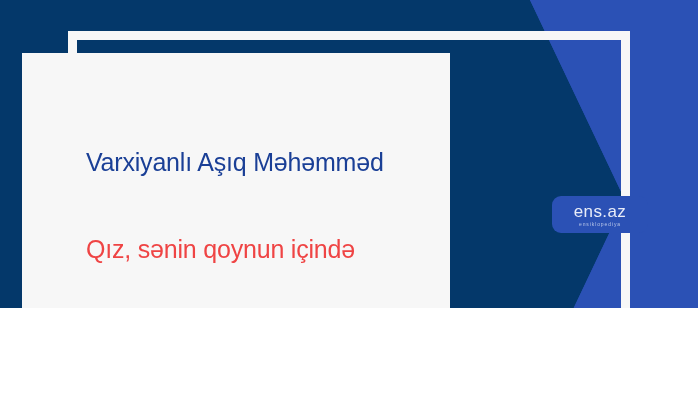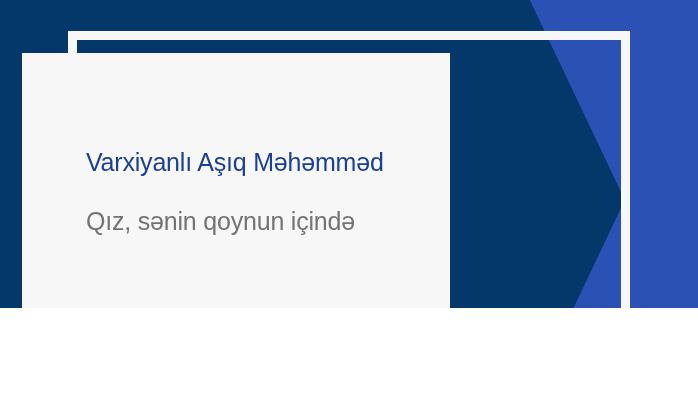--- a/index.html
+++ b/index.html
@@ -64,26 +64,26 @@
   .title {
     color: #1a3f96;
     font-size: 25px;
     line-height: 35px;
     font-weight: 400;
     letter-spacing: -0.2px;
     white-space: nowrap;
   }
 
   .subtitle {
-    color: #737373;
+    color: #ef4444;
     font-size: 25px;
     line-height: 35px;
     font-weight: 400;
     letter-spacing: -0.2px;
-    margin-top: 24px;
+    margin-top: 52px;
     white-space: nowrap;
   }
 
   
   .logo-badge {
     position: absolute;
     left: 552px;
     top: 196px;
     width: 96px;
     height: 37px;
@@ -130,14 +130,18 @@
 
   <div class="frame"></div>
 
   <div class="panel">
     <div class="panel-text">
       <div class="title">Varxiyanlı Aşıq Məhəmməd</div>
       <div class="subtitle">Qız, sənin qoynun içində</div>
     </div>
   </div>
 
+  <div class="logo-badge">
+    <div class="logo-main">ens.az</div>
+    <div class="logo-sub">ensiklopediya</div>
+  </div>
 
 </div>
 
 </body></html>

